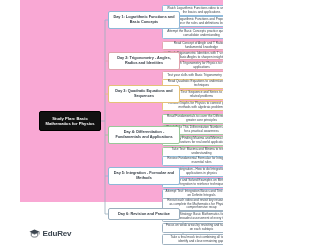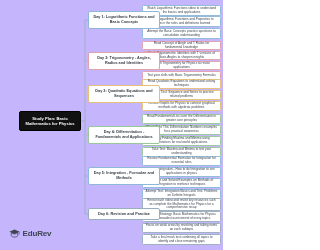--- a/index.html
+++ b/index.html
@@ -5,22 +5,23 @@
 <style>
   * { box-sizing: border-box; margin: 0; padding: 0; }
   html, body {
     width: 223px; height: 250px;
     background: #ffffff;
     font-family: "Liberation Sans", sans-serif;
     overflow: hidden;
   }
   #canvas {
     position: relative;
-    width: 223px; height: 250px;
-    background: #c4b5fd;
+    width: 223px; height: 202px;
+    background: #f9a8d4;
+    margin-left: 20px;
   }
   svg.links {
     position: absolute; left: 0; top: 0;
     width: 223px; height: 250px;
     pointer-events: none;
   }
 
   
   .root-node {
     position: absolute;

